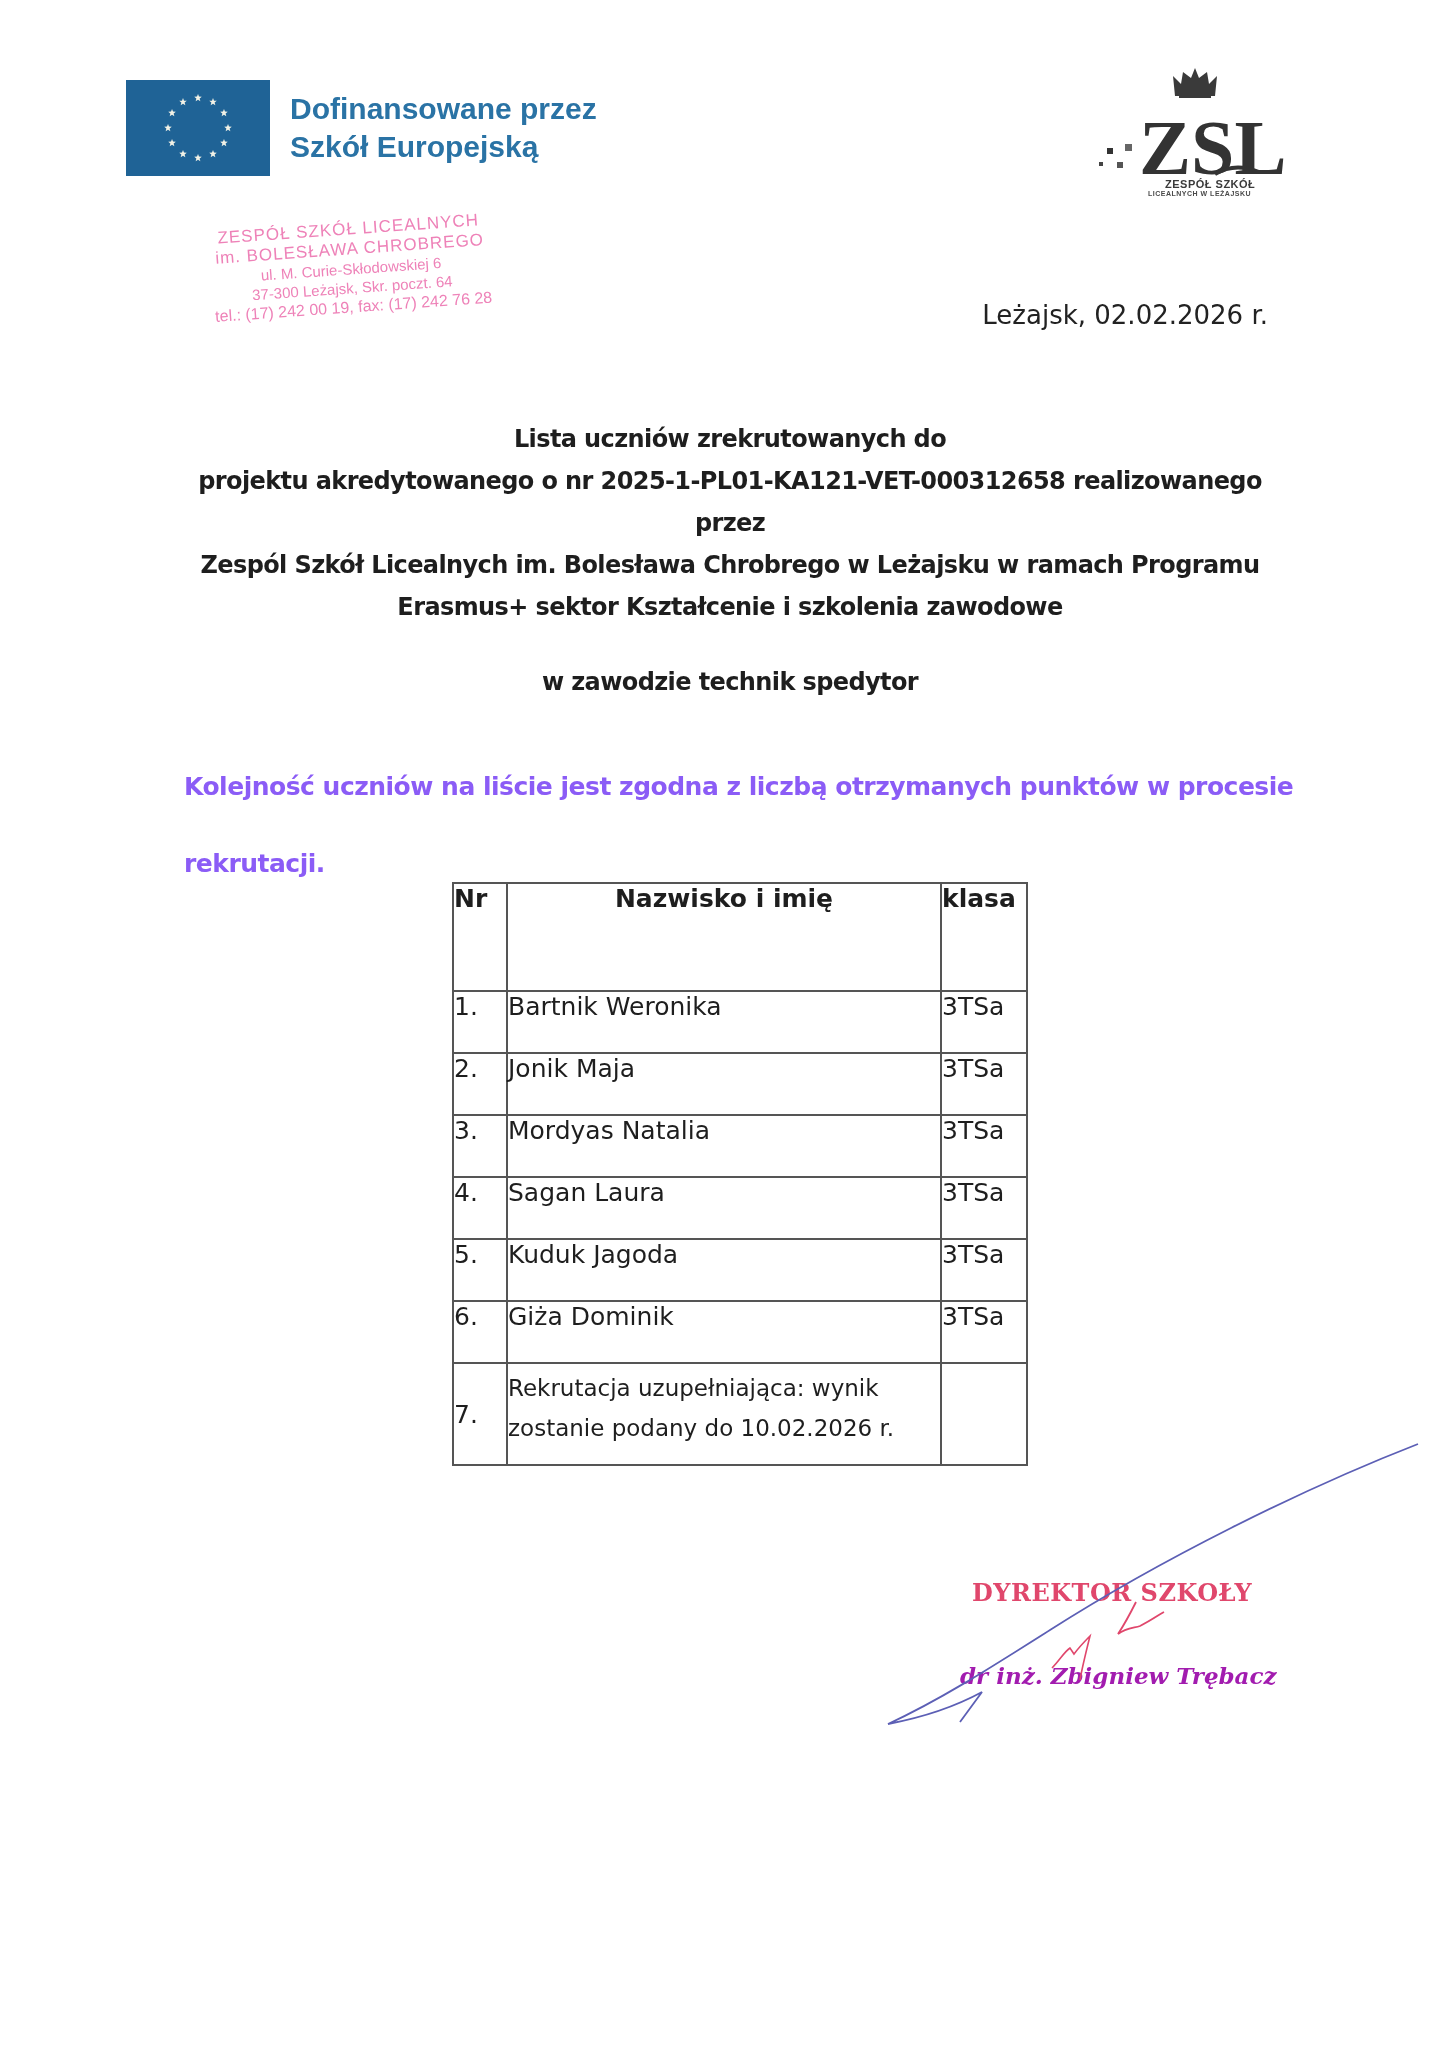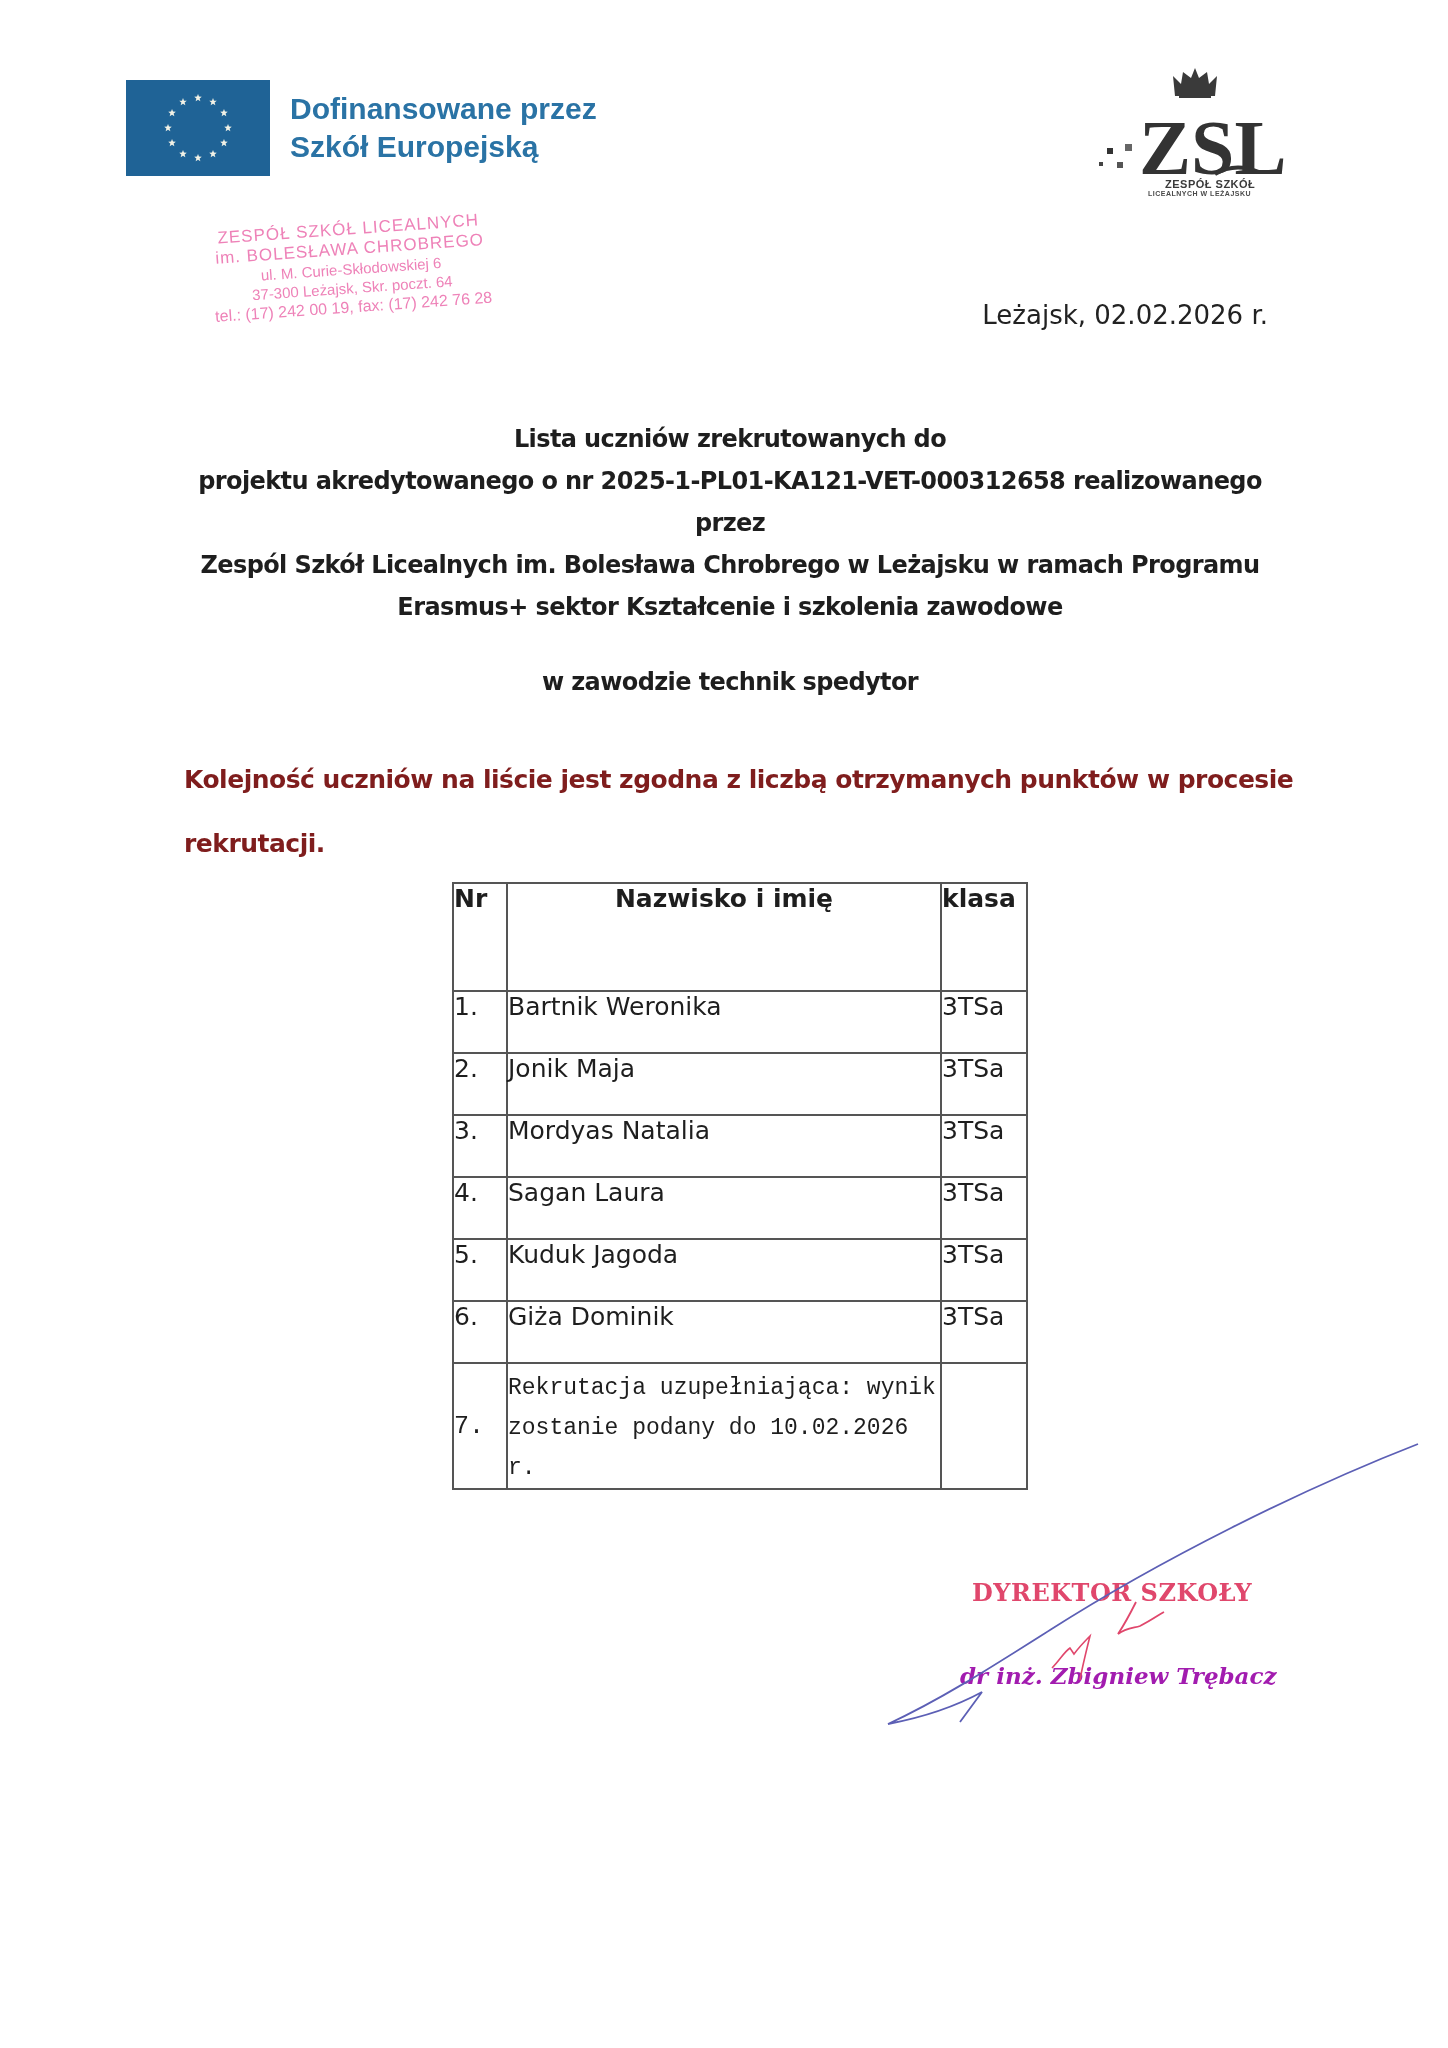--- a/index.html
+++ b/index.html
@@ -26,38 +26,38 @@
   .stamp .l5 { font-size: 16px; }
 
   .place-date { position: absolute; right: 180px; top: 300px; font-family: "DejaVu Sans", sans-serif; font-size: 26px; color: #222; }
 
   .title-block { position: absolute; left: 170px; width: 1120px; top: 418px; text-align: center;
                  font-family: "DejaVu Sans", sans-serif; font-weight: bold; font-size: 24px; line-height: 42px; color: #1e1e1e; letter-spacing: -0.6px; }
   .title-block div { white-space: nowrap; }
   .profession { position: absolute; left: 170px; width: 1120px; top: 668px; text-align: center;
                 font-family: "DejaVu Sans", sans-serif; font-weight: bold; font-size: 24px; color: #1e1e1e; letter-spacing: -0.6px; }
   .note { position: absolute; left: 184px; width: 1120px; top: 748px;
-          font-family: "DejaVu Sans", sans-serif; font-weight: bold; font-size: 25px; line-height: 64px; color: #7f1d1d; letter-spacing: -0.5px; }
+          font-family: "DejaVu Sans", sans-serif; font-weight: bold; font-size: 25px; line-height: 77px; color: #8b5cf6; letter-spacing: -0.5px; }
 
   
   table.roster { position: absolute; left: 452px; top: 882px; border-collapse: collapse;
                  font-family: "DejaVu Sans", sans-serif; font-size: 25px; color: #1e1e1e; }
   table.roster td, table.roster th { border: 2px solid #555; padding: 0; vertical-align: top; }
   .c-nr { width: 52px; }
   .c-name { width: 432px; }
   .c-class { width: 84px; }
   table.roster th { font-weight: bold; height: 106px; }
   th.h-nr { text-align: left; padding: 16px 0 0 10px; font-weight: normal; }
   th.h-name { text-align: center; vertical-align: middle; border-radius: 12px; }
   th.h-class { text-align: left; vertical-align: middle; padding-left: 8px; border-radius: 27px; }
   table.roster td { height: 60px; }
   td.nr { vertical-align: bottom; padding: 0 0 8px 8px; }
   td.name { padding: 6px 0 0 10px; margin-top: 24px; }
   td.cls { padding: 6px 0 0 8px; }
-  tr.last td { height: 96px; font-family: Liberation Mono, monospace; }
+  tr.last td { height: 96px; }
   tr.last td.nr { vertical-align: middle; padding-bottom: 0; }
   tr.last td.name { font-size: 23px; line-height: 40px; padding-top: 4px; }
 
   
   .sig-svg { position: absolute; left: 0; top: 0; pointer-events: none; }
   .sig-title { position: absolute; left: 972px; top: 1578px; font-family: "DejaVu Serif", serif; font-weight: bold;
                font-size: 24px; color: #e0476c; letter-spacing: 0.5px; }
   .sig-name { position: absolute; left: 960px; top: 1662px; font-family: "DejaVu Serif", serif; font-weight: bold;
               font-size: 23px; color: #a21caf; font-style: italic; }
 </style>

